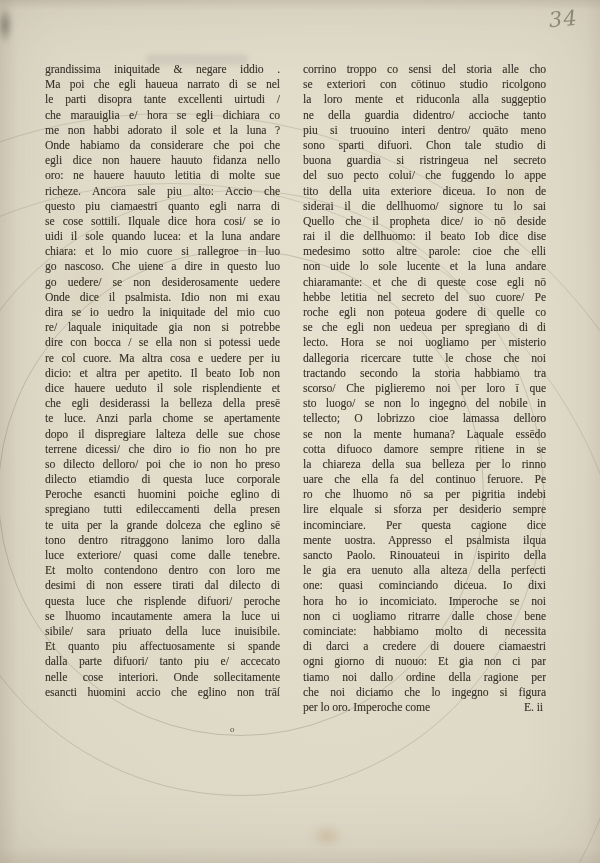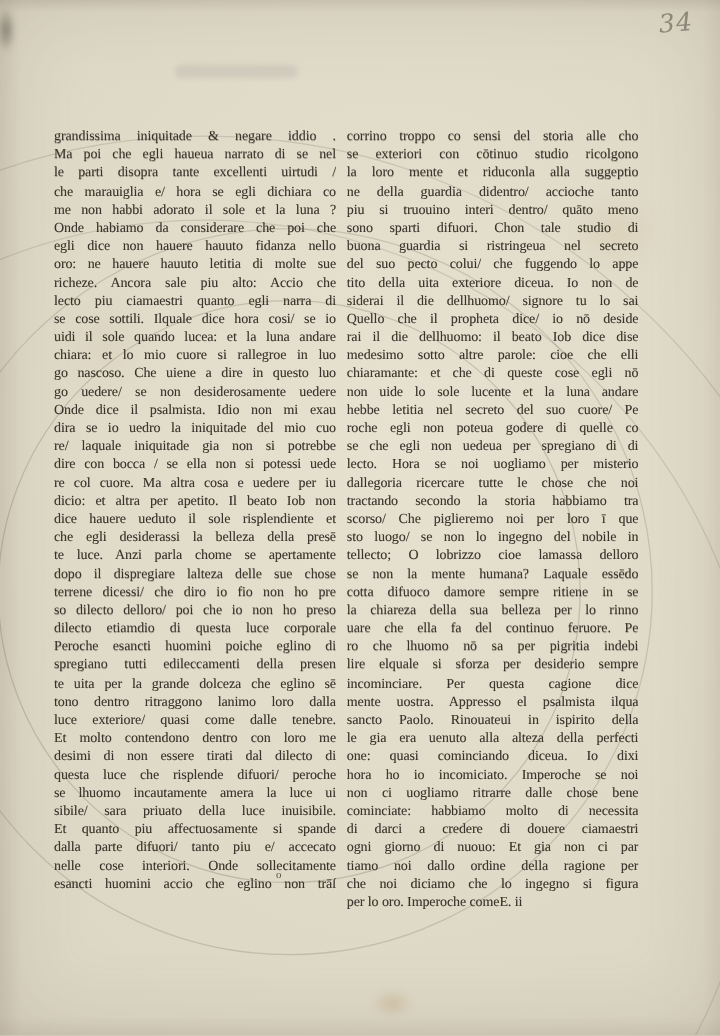--- a/index.html
+++ b/index.html
@@ -34,30 +34,29 @@
   .stain3{position:absolute;left:52px;top:240px;width:70px;height:90px;border-radius:50%;
     background:radial-gradient(closest-side, rgba(186,164,120,0.12), rgba(186,164,120,0));filter:blur(8px);}
   
   .folio{
     position:absolute;left:549px;top:9px;color:#8d877a;font-size:21px;line-height:1;
     font-style:italic;transform:rotate(-5deg);letter-spacing:1px;
     font-family:"DejaVu Serif",serif;
   }
   
   .textblock{
-    position:absolute;left:45px;top:62px;display:flex;gap:9px;
+    position:absolute;left:45px;top:62px;display:flex;gap:23px;
     color:#39342b;font-size:11.6px;line-height:15.2px;letter-spacing:-0.05px;
     text-shadow:0.2px 0.2px 0 rgba(58,52,43,0.35);
-    margin-top:44px;
   }
   .col{display:block;}
   .col.left{width:235px;}
   .col.right{width:243px;}
   .line{height:15.2px;overflow:hidden;text-align:justify;text-align-last:justify;}
-  .lastline{height:15.2px;display:flex;}
+  .lastline{height:15.2px;display:flex;justify-content:space-between;}
   .lastline .sig{padding-right:3px;}
   .omark{position:absolute;left:230px;top:724px;font-size:9px;color:#55514a;}
 </style>
 </head>
 <body>
 
 <div class="page">
 
   <div class="wm c1"></div>
   <div class="wm c2"></div>
@@ -76,21 +75,21 @@
     <div class="col left">
         <div class="line">grandissima iniquitade &amp; negare iddio .</div>
         <div class="line">Ma poi che egli haueua narrato di se nel</div>
         <div class="line">le parti disopra tante excellenti uirtudi /</div>
         <div class="line">che marauiglia e/ hora se egli dichiara co</div>
         <div class="line">me non habbi adorato il sole et la luna ?</div>
         <div class="line">Onde habiamo da considerare che poi che</div>
         <div class="line">egli dice non hauere hauuto fidanza nello</div>
         <div class="line">oro: ne hauere hauuto letitia di molte sue</div>
         <div class="line">richeze. Ancora sale piu alto: Accio che</div>
-        <div class="line">lecto piu ciamaestri quanto egli narra di</div>
+        <div class="line">questo piu ciamaestri quanto egli narra di</div>
         <div class="line">se cose sottili. Ilquale dice hora cosi/ se io</div>
         <div class="line">uidi il sole quando lucea: et la luna andare</div>
         <div class="line">chiara: et lo mio cuore si rallegroe in luo</div>
         <div class="line">go nascoso. Che uiene a dire in questo luo</div>
         <div class="line">go uedere/ se non desiderosamente uedere</div>
         <div class="line">Onde dice il psalmista. Idio non mi exau</div>
         <div class="line">dira se io uedro la iniquitade del mio cuo</div>
         <div class="line">re/ laquale iniquitade gia non si potrebbe</div>
         <div class="line">dire con bocca / se ella non si potessi uede</div>
         <div class="line">re col cuore. Ma altra cosa e uedere per iu</div>
@@ -125,22 +124,22 @@
           <div class="line">ne della guardia didentro/ accioche tanto</div>
           <div class="line">piu si truouino interi dentro/ quāto meno</div>
           <div class="line">sono sparti difuori. Chon tale studio di</div>
           <div class="line">buona guardia si ristringeua nel secreto</div>
           <div class="line">del suo pecto colui/ che fuggendo lo appe</div>
           <div class="line">tito della uita exteriore diceua. Io non de</div>
           <div class="line">siderai il die dellhuomo/ signore tu lo sai</div>
           <div class="line">Quello che il propheta dice/ io nō deside</div>
           <div class="line">rai il die dellhuomo: il beato Iob dice dise</div>
           <div class="line">medesimo sotto altre parole: cioe che elli</div>
+          <div class="line">non uide lo sole lucente et la luna andare</div>
           <div class="line">chiaramante: et che di queste cose egli nō</div>
-          <div class="line">non uide lo sole lucente et la luna andare</div>
           <div class="line">hebbe letitia nel secreto del suo cuore/ Pe</div>
           <div class="line">roche egli non poteua godere di quelle co</div>
           <div class="line">se che egli non uedeua per spregiano di di</div>
           <div class="line">lecto. Hora se noi uogliamo per misterio</div>
           <div class="line">dallegoria ricercare tutte le chose che noi</div>
           <div class="line">tractando secondo la storia habbiamo tra</div>
           <div class="line">scorso/ Che piglieremo noi per loro ī que</div>
           <div class="line">sto luogo/ se non lo ingegno del nobile in</div>
           <div class="line">tellecto; O lobrizzo cioe lamassa delloro</div>
           <div class="line">se non la mente humana? Laquale essēdo</div>

